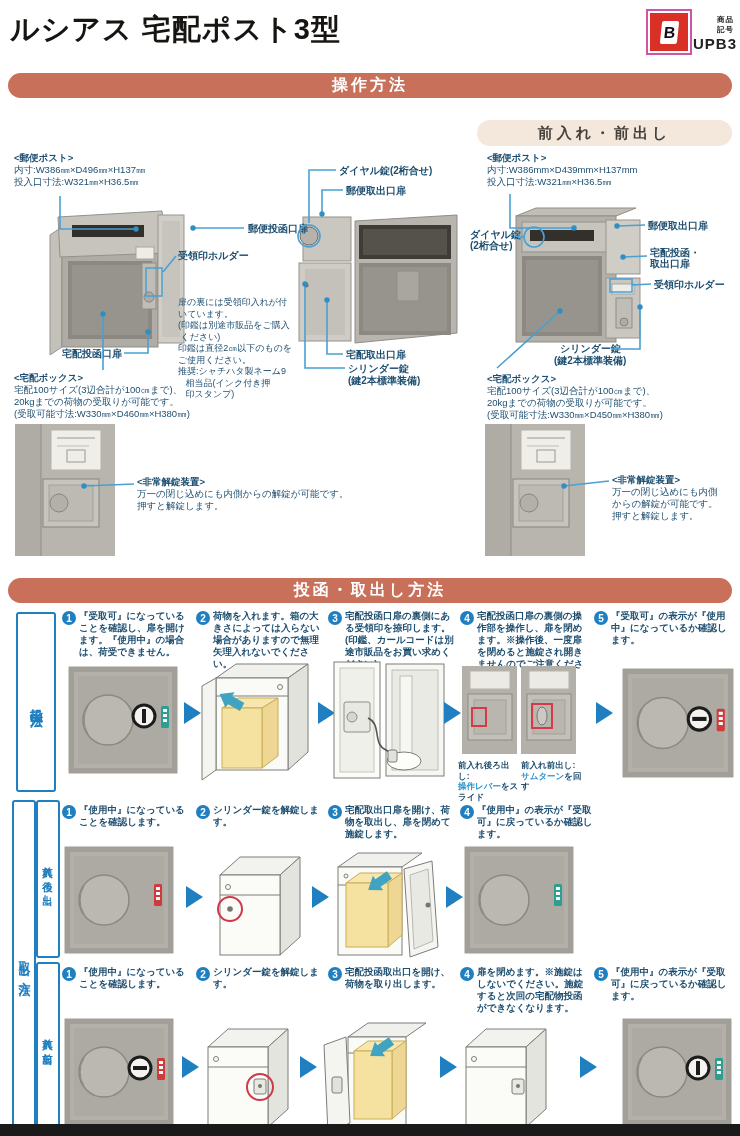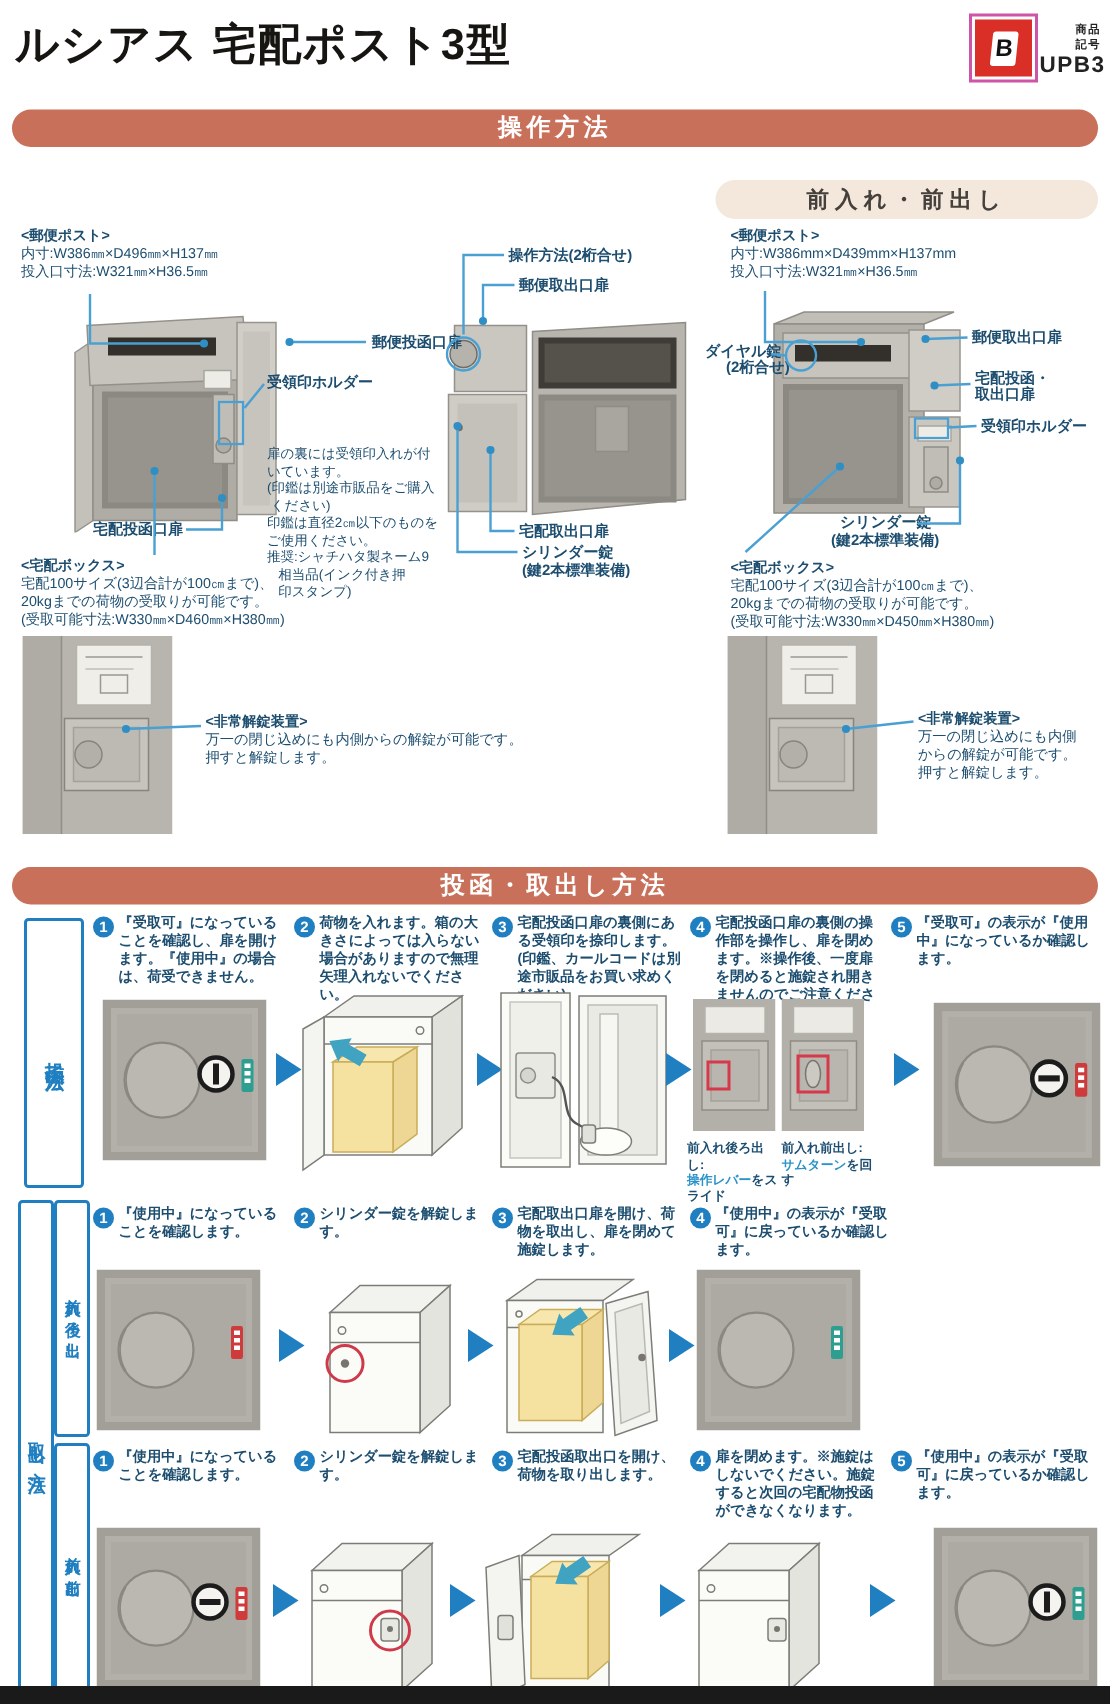--- a/index.html
+++ b/index.html
@@ -132,21 +132,21 @@
     <div class="note">いています。</div>
     <div class="note">(印鑑は別途市販品をご購入</div>
     <div class="note"> ください)</div>
     <div class="note">印鑑は直径2㎝以下のものを</div>
     <div class="note">ご使用ください。</div>
     <div class="note">推奨:シャチハタ製ネーム9</div>
     <div class="note">   相当品(インク付き押</div>
     <div class="note">   印スタンプ)</div>
   </div>
   <div class="abs lbl" style="left:62px;top:348px;">宅配投函口扉</div>
-  <div class="abs lbl" style="left:339px;top:165px;">操作方法(2桁合せ)</div>
+  <div class="abs lbl" style="left:339px;top:165px;">ダイヤル錠(2桁合せ)</div>
   <div class="abs lbl" style="left:346px;top:185px;">郵便取出口扉</div>
   <div class="abs lbl" style="left:346px;top:349px;">宅配取出口扉</div>
   <div class="abs lbl" style="left:348px;top:363px;">シリンダー錠</div>
   <div class="abs lbl" style="left:348px;top:375px;">(鍵2本標準装備)</div>
 
   <div class="abs" style="left:14px;top:372px;">
     <div class="sp spt">&lt;宅配ボックス&gt;</div>
     <div class="sp">宅配100サイズ(3辺合計が100㎝まで)、</div>
     <div class="sp">20kgまでの荷物の受取りが可能です。</div>
     <div class="sp">(受取可能寸法:W330㎜×D460㎜×H380㎜)</div>
@@ -175,21 +175,21 @@
     <rect x="10" y="56" width="80" height="80" fill="#8b8982"></rect>
     <rect x="14" y="60" width="72" height="72" fill="#96948d"></rect>
     <rect x="94" y="20" width="34" height="54" fill="#cfcdc6" stroke="#97958e"></rect>
     <rect x="94" y="78" width="34" height="60" fill="#c9c7c0" stroke="#97958e"></rect>
     <rect x="100" y="84" width="22" height="10" fill="#edece6" stroke="#a8a69f"></rect>
     <rect x="104" y="98" width="16" height="30" fill="#bfbdb6" stroke="#8f8d86"></rect>
     <circle cx="112" cy="122" r="4" fill="#aeaca5" stroke="#87857e"></circle>
   </svg>
 
   <div class="abs lbl" style="left:470px;top:229px;">ダイヤル錠</div>
-  <div class="abs lbl" style="left:470px;top:240px;margin-left:14px;">(2桁合せ)</div>
+  <div class="abs lbl" style="left:470px;top:240px;">(2桁合せ)</div>
   <div class="abs lbl" style="left:648px;top:220px;">郵便取出口扉</div>
   <div class="abs lbl" style="left:650px;top:247px;">宅配投函・</div>
   <div class="abs lbl" style="left:650px;top:258px;">取出口扉</div>
   <div class="abs lbl" style="left:654px;top:279px;">受領印ホルダー</div>
   <div class="abs lbl" style="left:560px;top:343px;">シリンダー錠</div>
   <div class="abs lbl" style="left:554px;top:355px;">(鍵2本標準装備)</div>
 
   <div class="abs" style="left:487px;top:373px;">
     <div class="sp spt">&lt;宅配ボックス&gt;</div>
     <div class="sp">宅配100サイズ(3辺合計が100㎝まで)、</div>

